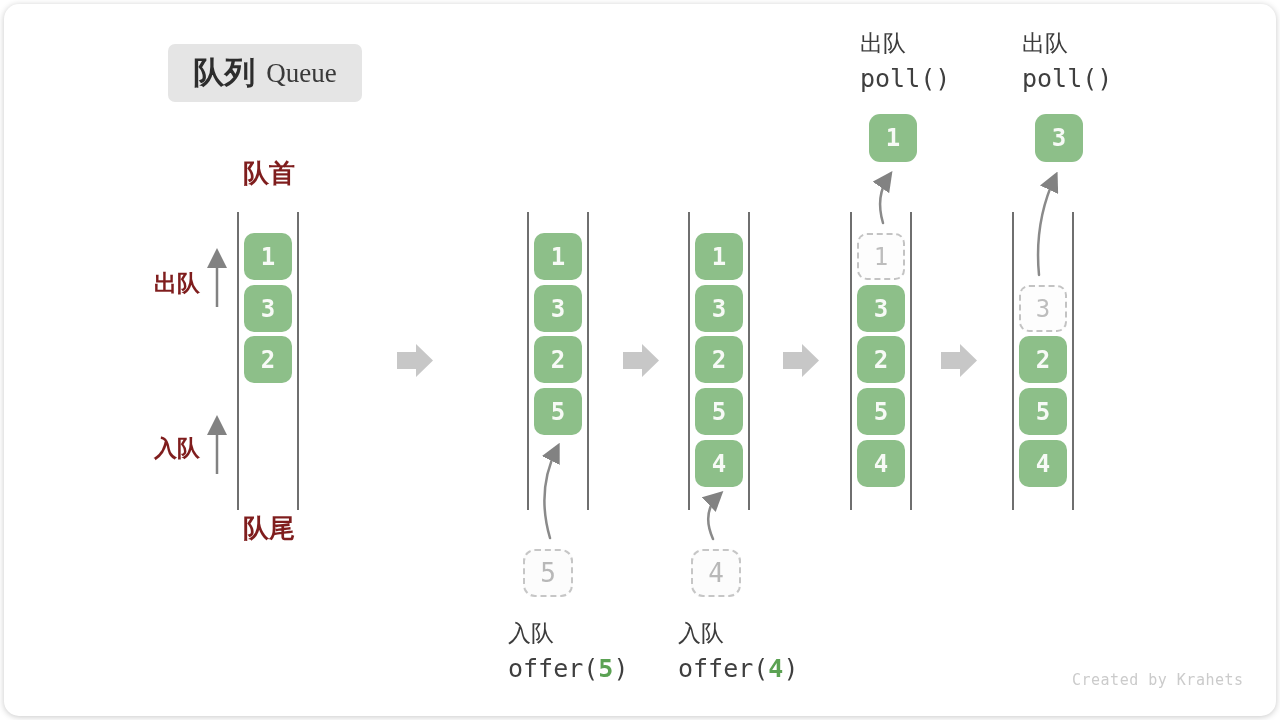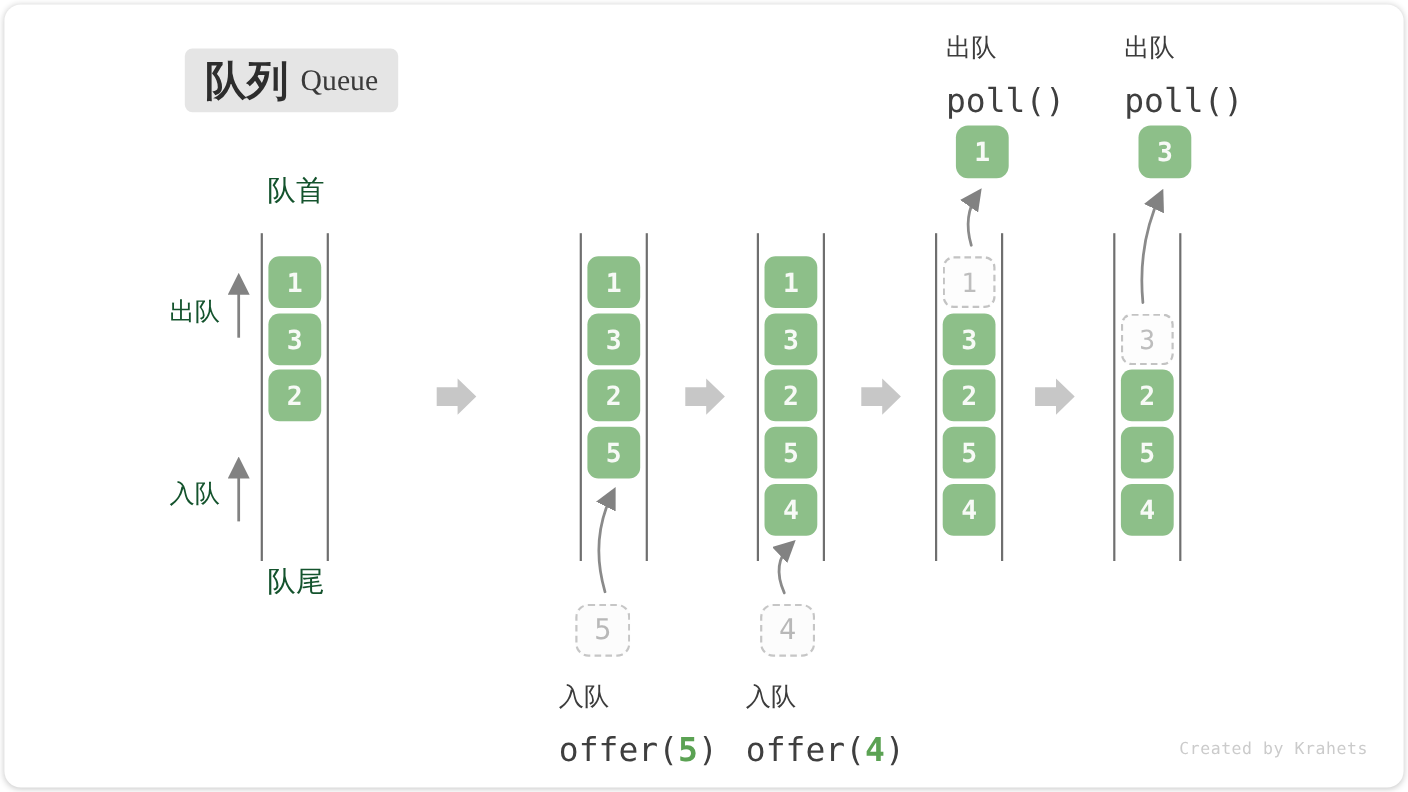--- a/index.html
+++ b/index.html
@@ -12,24 +12,24 @@
     border-radius: 15px; box-shadow: 0 1px 6px rgba(0,0,0,0.22);
   }
   .abs { position: absolute; }
   .overlay { position: absolute; left: 0; top: 0; width: 1280px; height: 720px; pointer-events: none; }
 
   .badge {
     left: 168px; top: 44px; width: 194px; height: 58px;
     background: #e5e5e5; border-radius: 7px;
     display: flex; align-items: center; justify-content: center; gap: 11px;
   }
-  .badge-zh { font-size: 38px; font-weight: bold; color: #2d2d2d; }
+  .badge-zh { font-size: 31px; font-weight: bold; color: #2d2d2d; }
   .badge-en { font-family: Liberation Serif, serif; font-size: 27px; color: #3a3a3a; }
 
-  .cnlabel { font-weight: normal; color: #14532d; white-space: nowrap; }
+  .cnlabel { font-weight: bold; color: #7f1d1d; white-space: nowrap; }
   .cn-big  { font-size: 26px; }
   .cn-side { font-size: 23px; }
 
   .qcol {
     top: 212px; height: 298px; width: 58px;
     border-left: 2px solid #6f6f6f; border-right: 2px solid #6f6f6f;
   }
   .slot {
     position: absolute; left: 5px; width: 48px; height: 47px;
     border-radius: 10px; box-sizing: border-box;
@@ -48,22 +48,22 @@
   }
   .dequeued {
     width: 48px; height: 48px; background: #8dbf89; border-radius: 11px;
     display: flex; align-items: center; justify-content: center;
     font-family: "DejaVu Sans Mono", monospace; font-size: 24px; font-weight: 600; color: #f7faf6;
   }
 
   .oplabel { white-space: nowrap; }
   .op-zh { font-size: 23px; color: #3c3c3c; line-height: 30px; }
   .op-code {
-    font-family: "DejaVu Sans Mono", monospace; font-size: 30px; color: #3f3f3f;
-    line-height: 30px; margin-top: 20px;
+    font-family: "DejaVu Sans Mono", monospace; font-size: 25px; color: #3f3f3f;
+    line-height: 30px; margin-top: 6px;
   }
   .op-code .arg { color: #5ba253; font-weight: bold; }
 
   .watermark {
     left: 1072px; top: 671px;
     font-family: "DejaVu Sans Mono", monospace; font-size: 15px;
     color: #cbcbcb; letter-spacing: 0.5px;
   }
 </style>
 </head>

